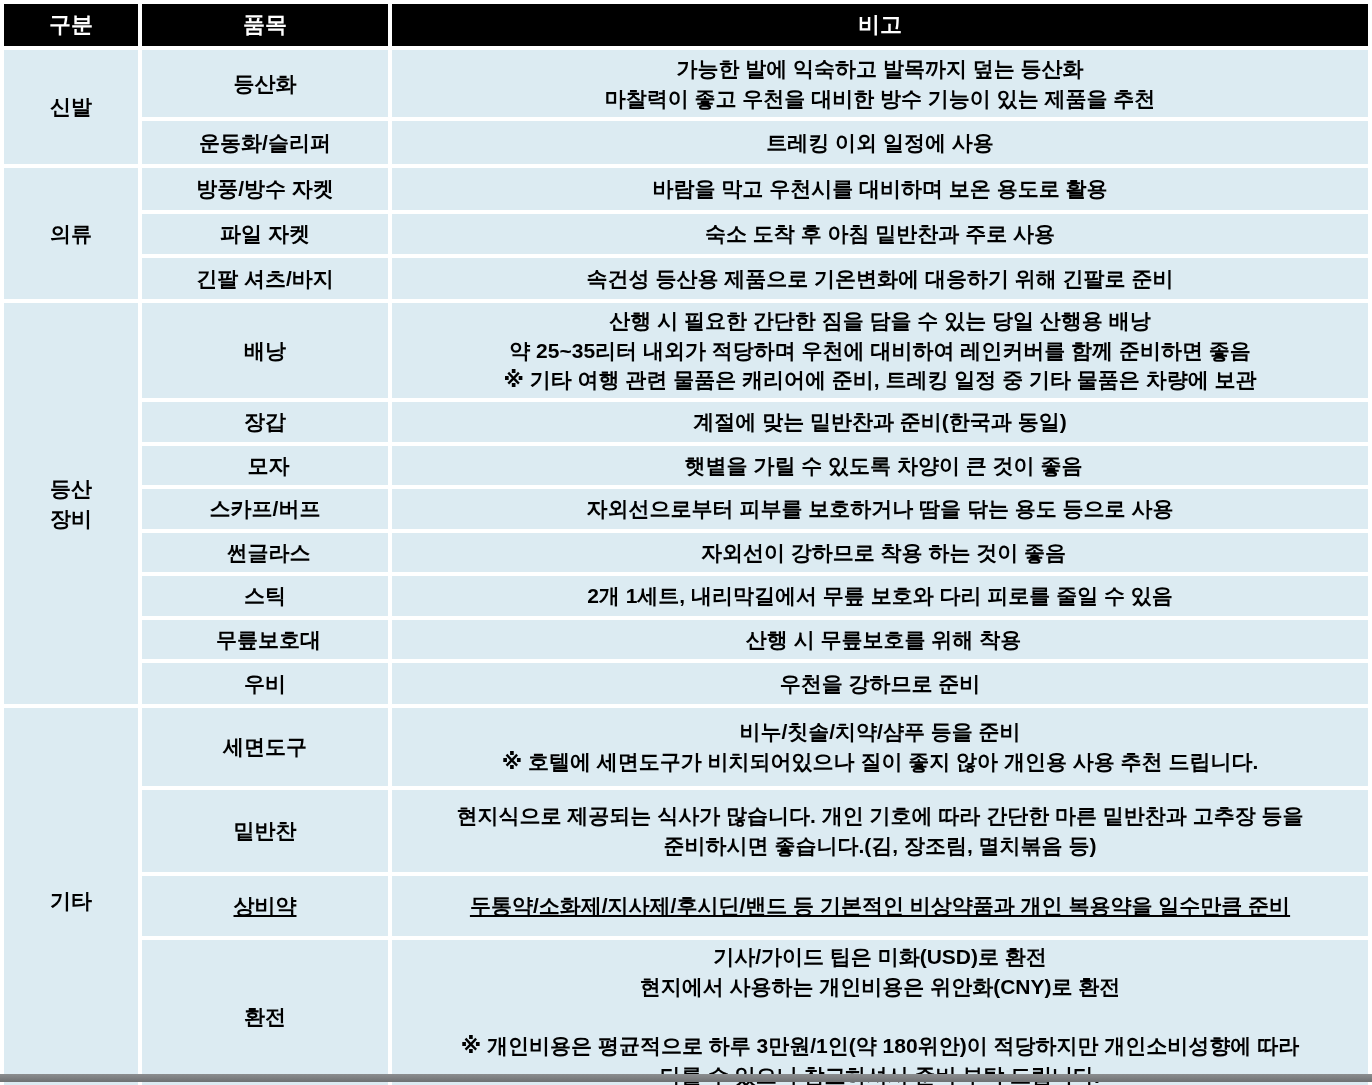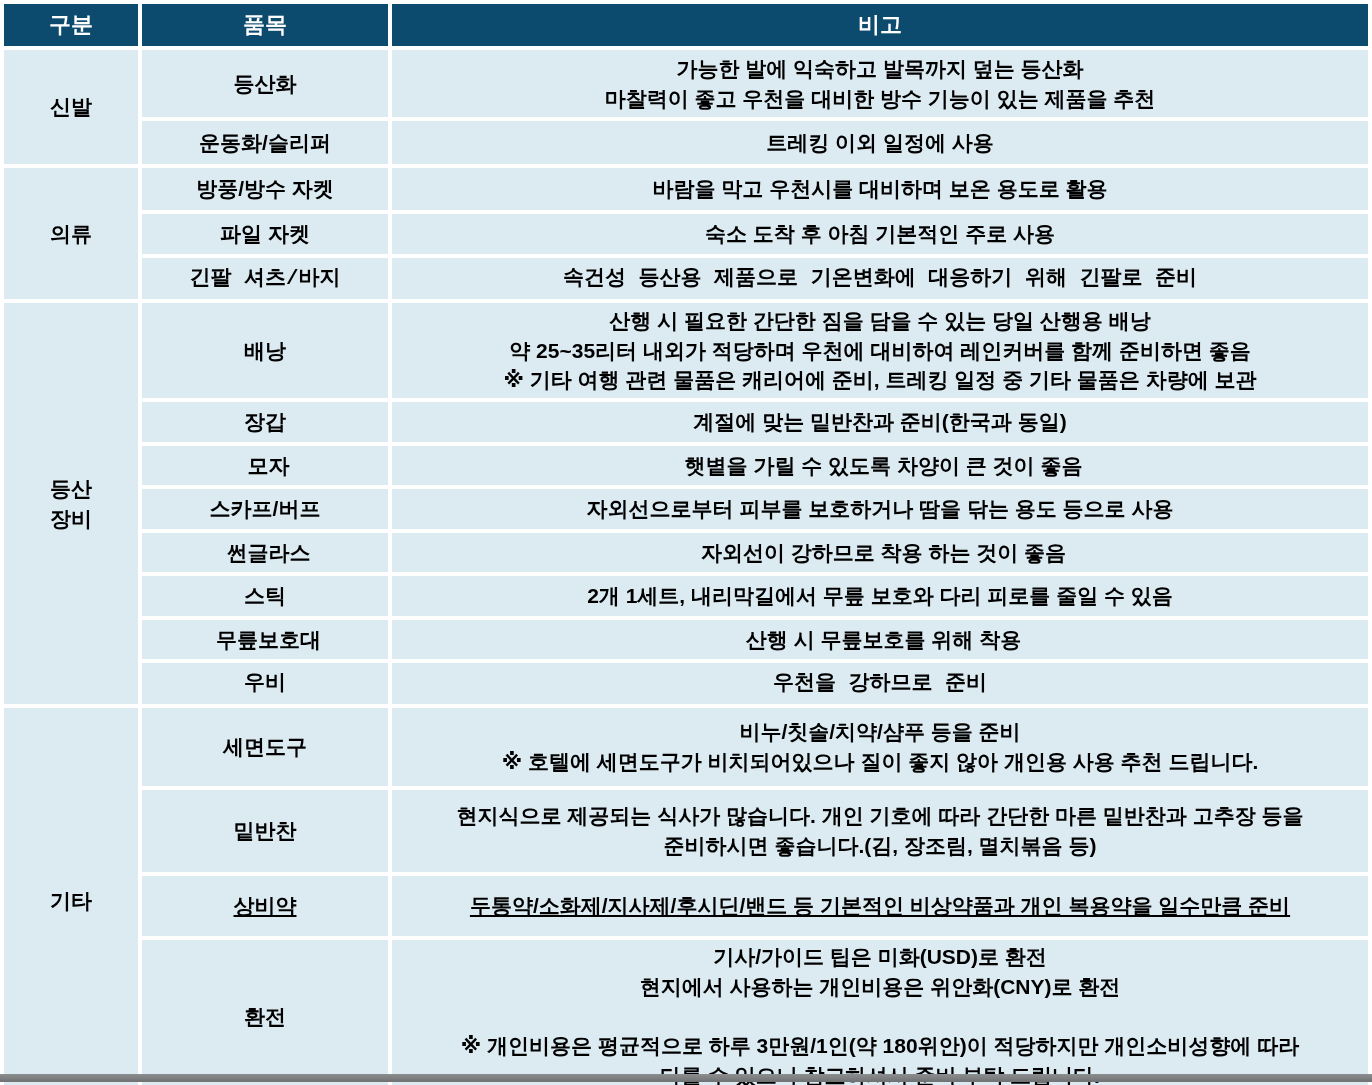--- a/index.html
+++ b/index.html
@@ -16,21 +16,21 @@
     overflow:hidden;
     position:relative;
   }
   table.packing{
     border-collapse:separate;
     border-spacing:4px;
     width:1372px;
     table-layout:fixed;
   }
   table.packing th{
-    background:#0c4a6e;
+    background:#000000;
     color:#ffffff;
     font-size:22px;
     font-weight:bold;
     text-align:center;
     vertical-align:middle;
     height:42px;
     padding:0 6px;
   }
   table.packing td{
     background:#DCEBF2;
@@ -44,21 +44,21 @@
     padding:2px 10px;
     overflow:hidden;
   }
   col.c1{width:134px;}
   col.c2{width:246px;}
   
   tr.h67 td{height:63px;}
   tr.h43 td{height:39px;}
   tr.h42 td{height:38px;}
   tr.h40 td{height:36px;margin-left:48px;}
-  tr.h41 td{height:37px;font-family:Liberation Mono, monospace;}
+  tr.h41 td{height:37px;}
   tr.h95 td{height:91px;}
   tr.h39 td{height:35px;padding-left:17px;}
   tr.h78 td{height:74px;}
   tr.h82 td{height:78px;}
   tr.h60 td{height:56px;text-decoration:underline;}
   tr.h146 td{height:142px;}
   td.cat{font-size:22px;}
   td.item{font-size:22px;}
   .bottom-bar{
     position:absolute;
@@ -97,21 +97,21 @@
       <td class="note">트레킹 이외 일정에 사용</td>
     </tr>
 
     <tr class="h42">
       <td class="cat" rowspan="3">의류</td>
       <td class="item">방풍/방수 자켓</td>
       <td class="note">바람을 막고 우천시를 대비하며 보온 용도로 활용</td>
     </tr>
     <tr class="h40">
       <td class="item">파일 자켓</td>
-      <td class="note">숙소 도착 후 아침 기본적인 주로 사용</td>
+      <td class="note">숙소 도착 후 아침 밑반찬과 주로 사용</td>
     </tr>
     <tr class="h41">
       <td class="item">긴팔 셔츠/바지</td>
       <td class="note">속건성 등산용 제품으로 기온변화에 대응하기 위해 긴팔로 준비</td>
     </tr>
 
     <tr class="h95">
       <td class="cat" rowspan="8">등산
 장비</td>
       <td class="item">배낭</td>

